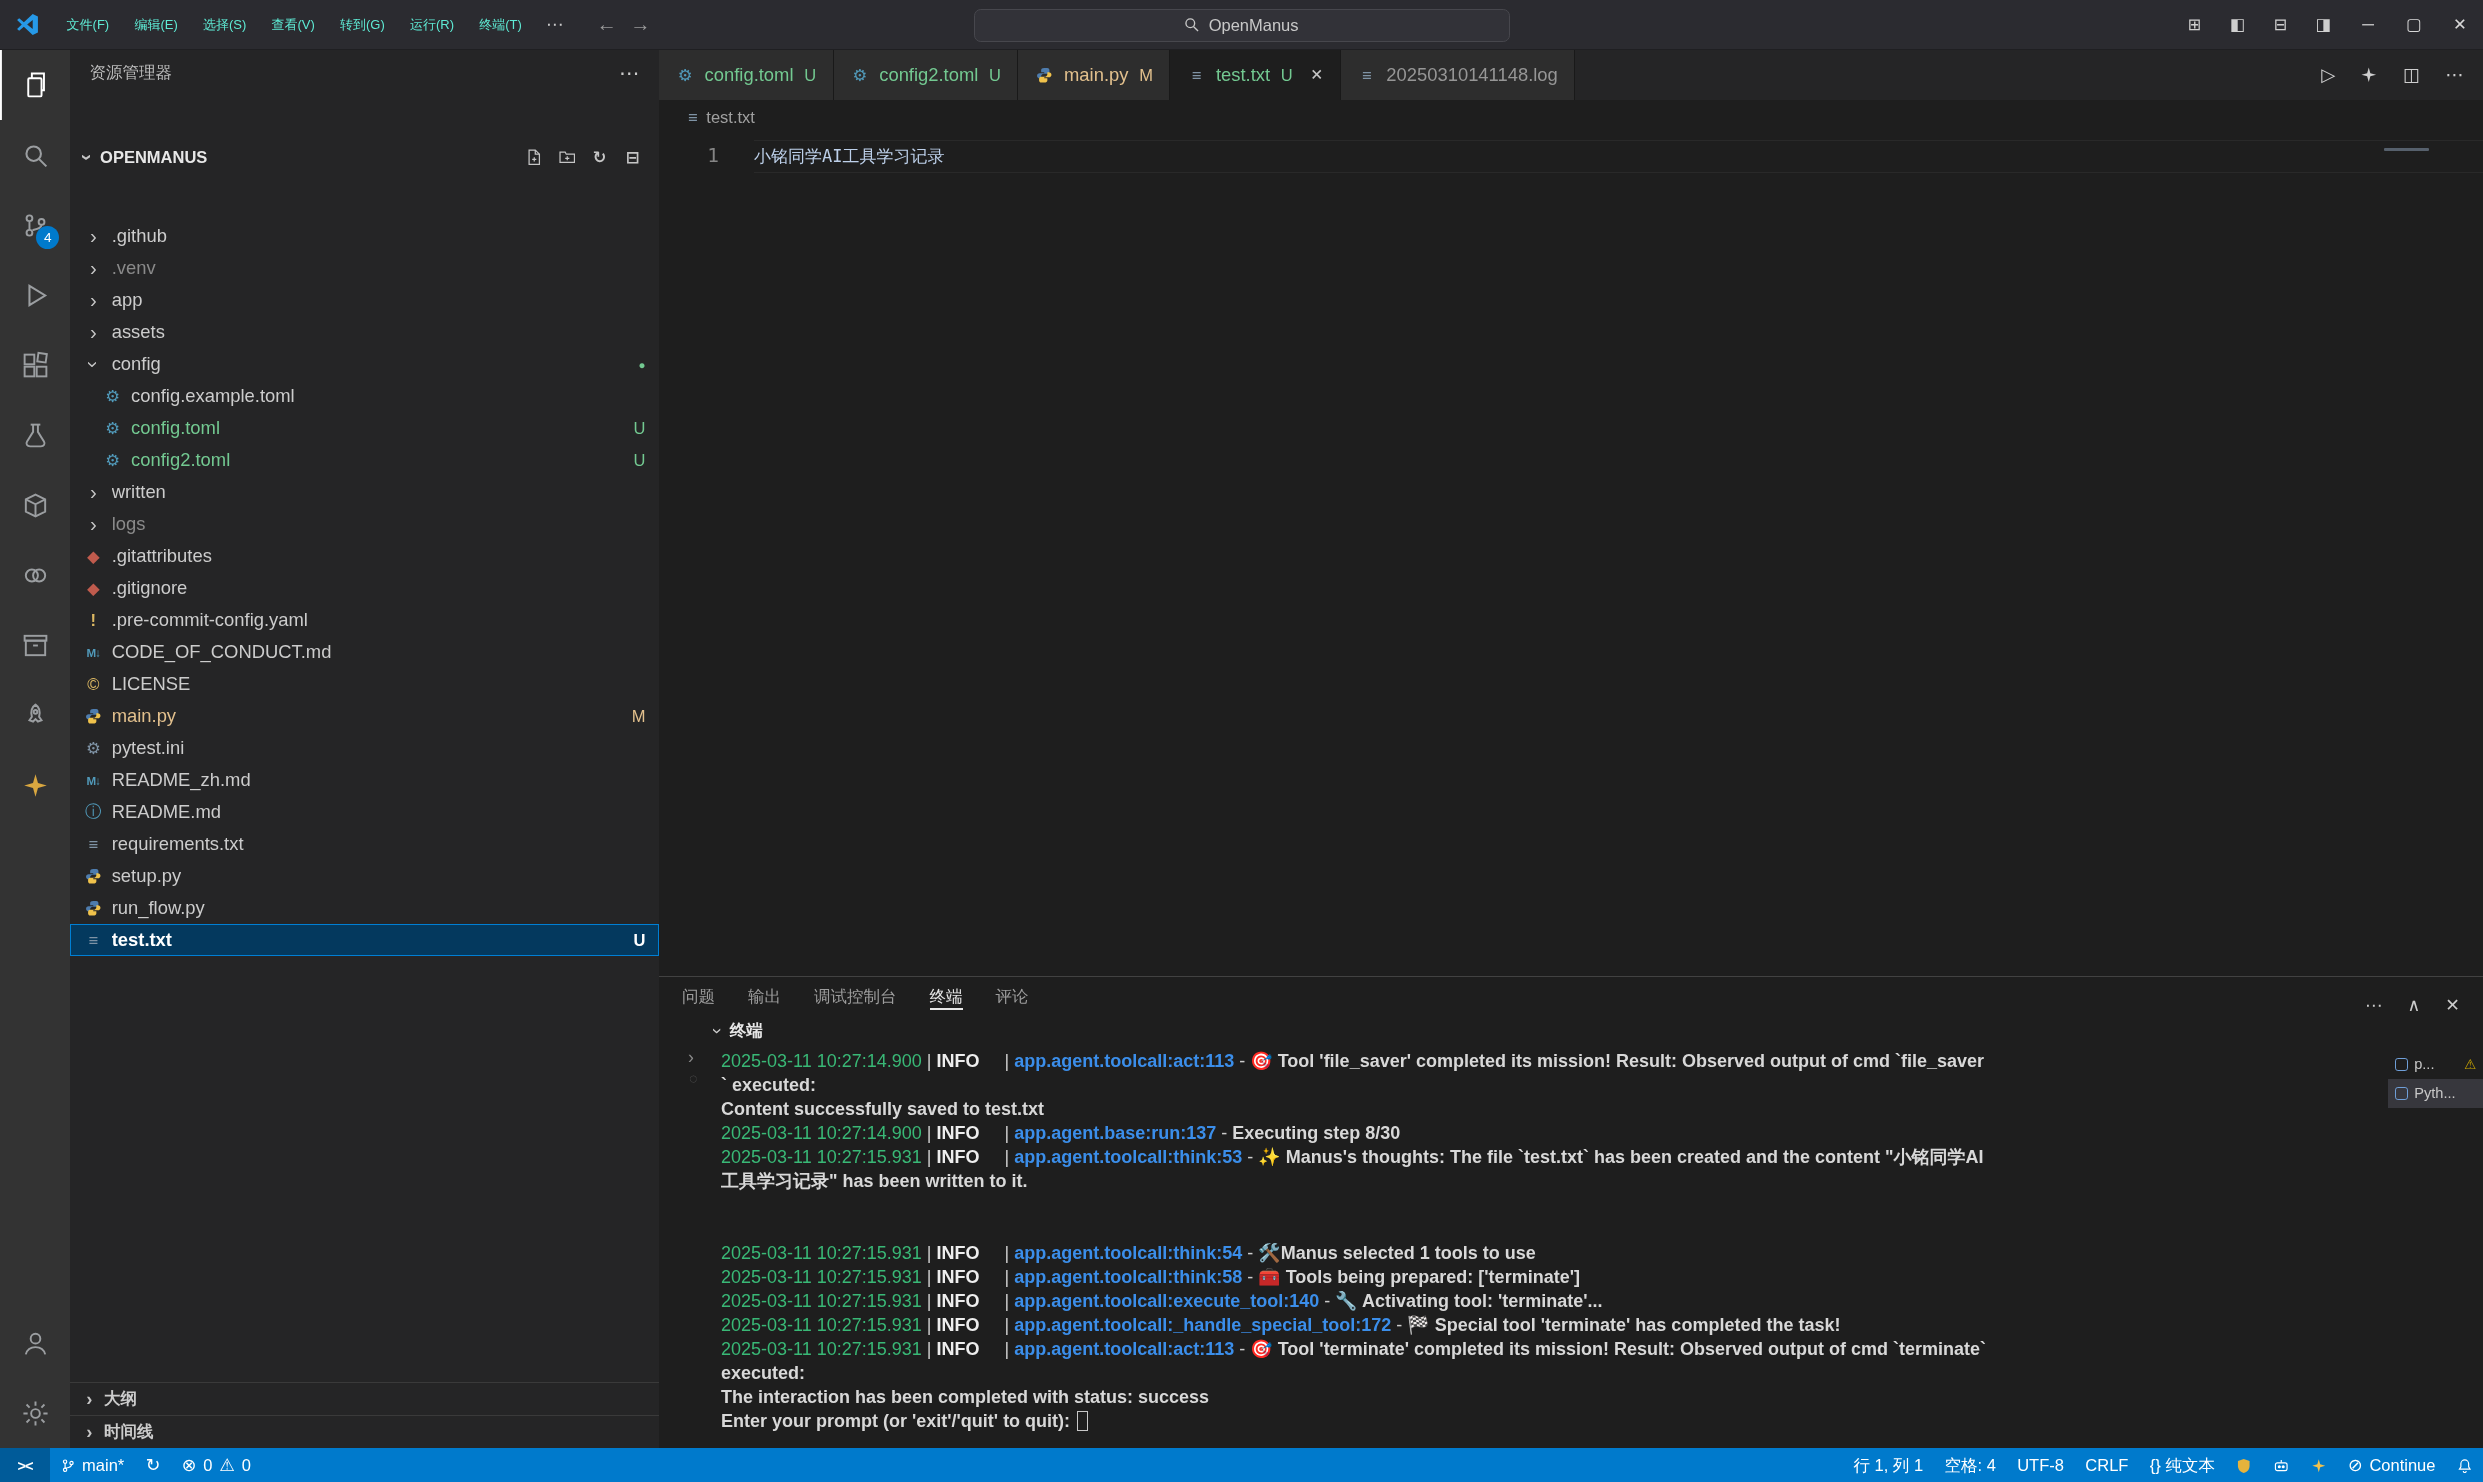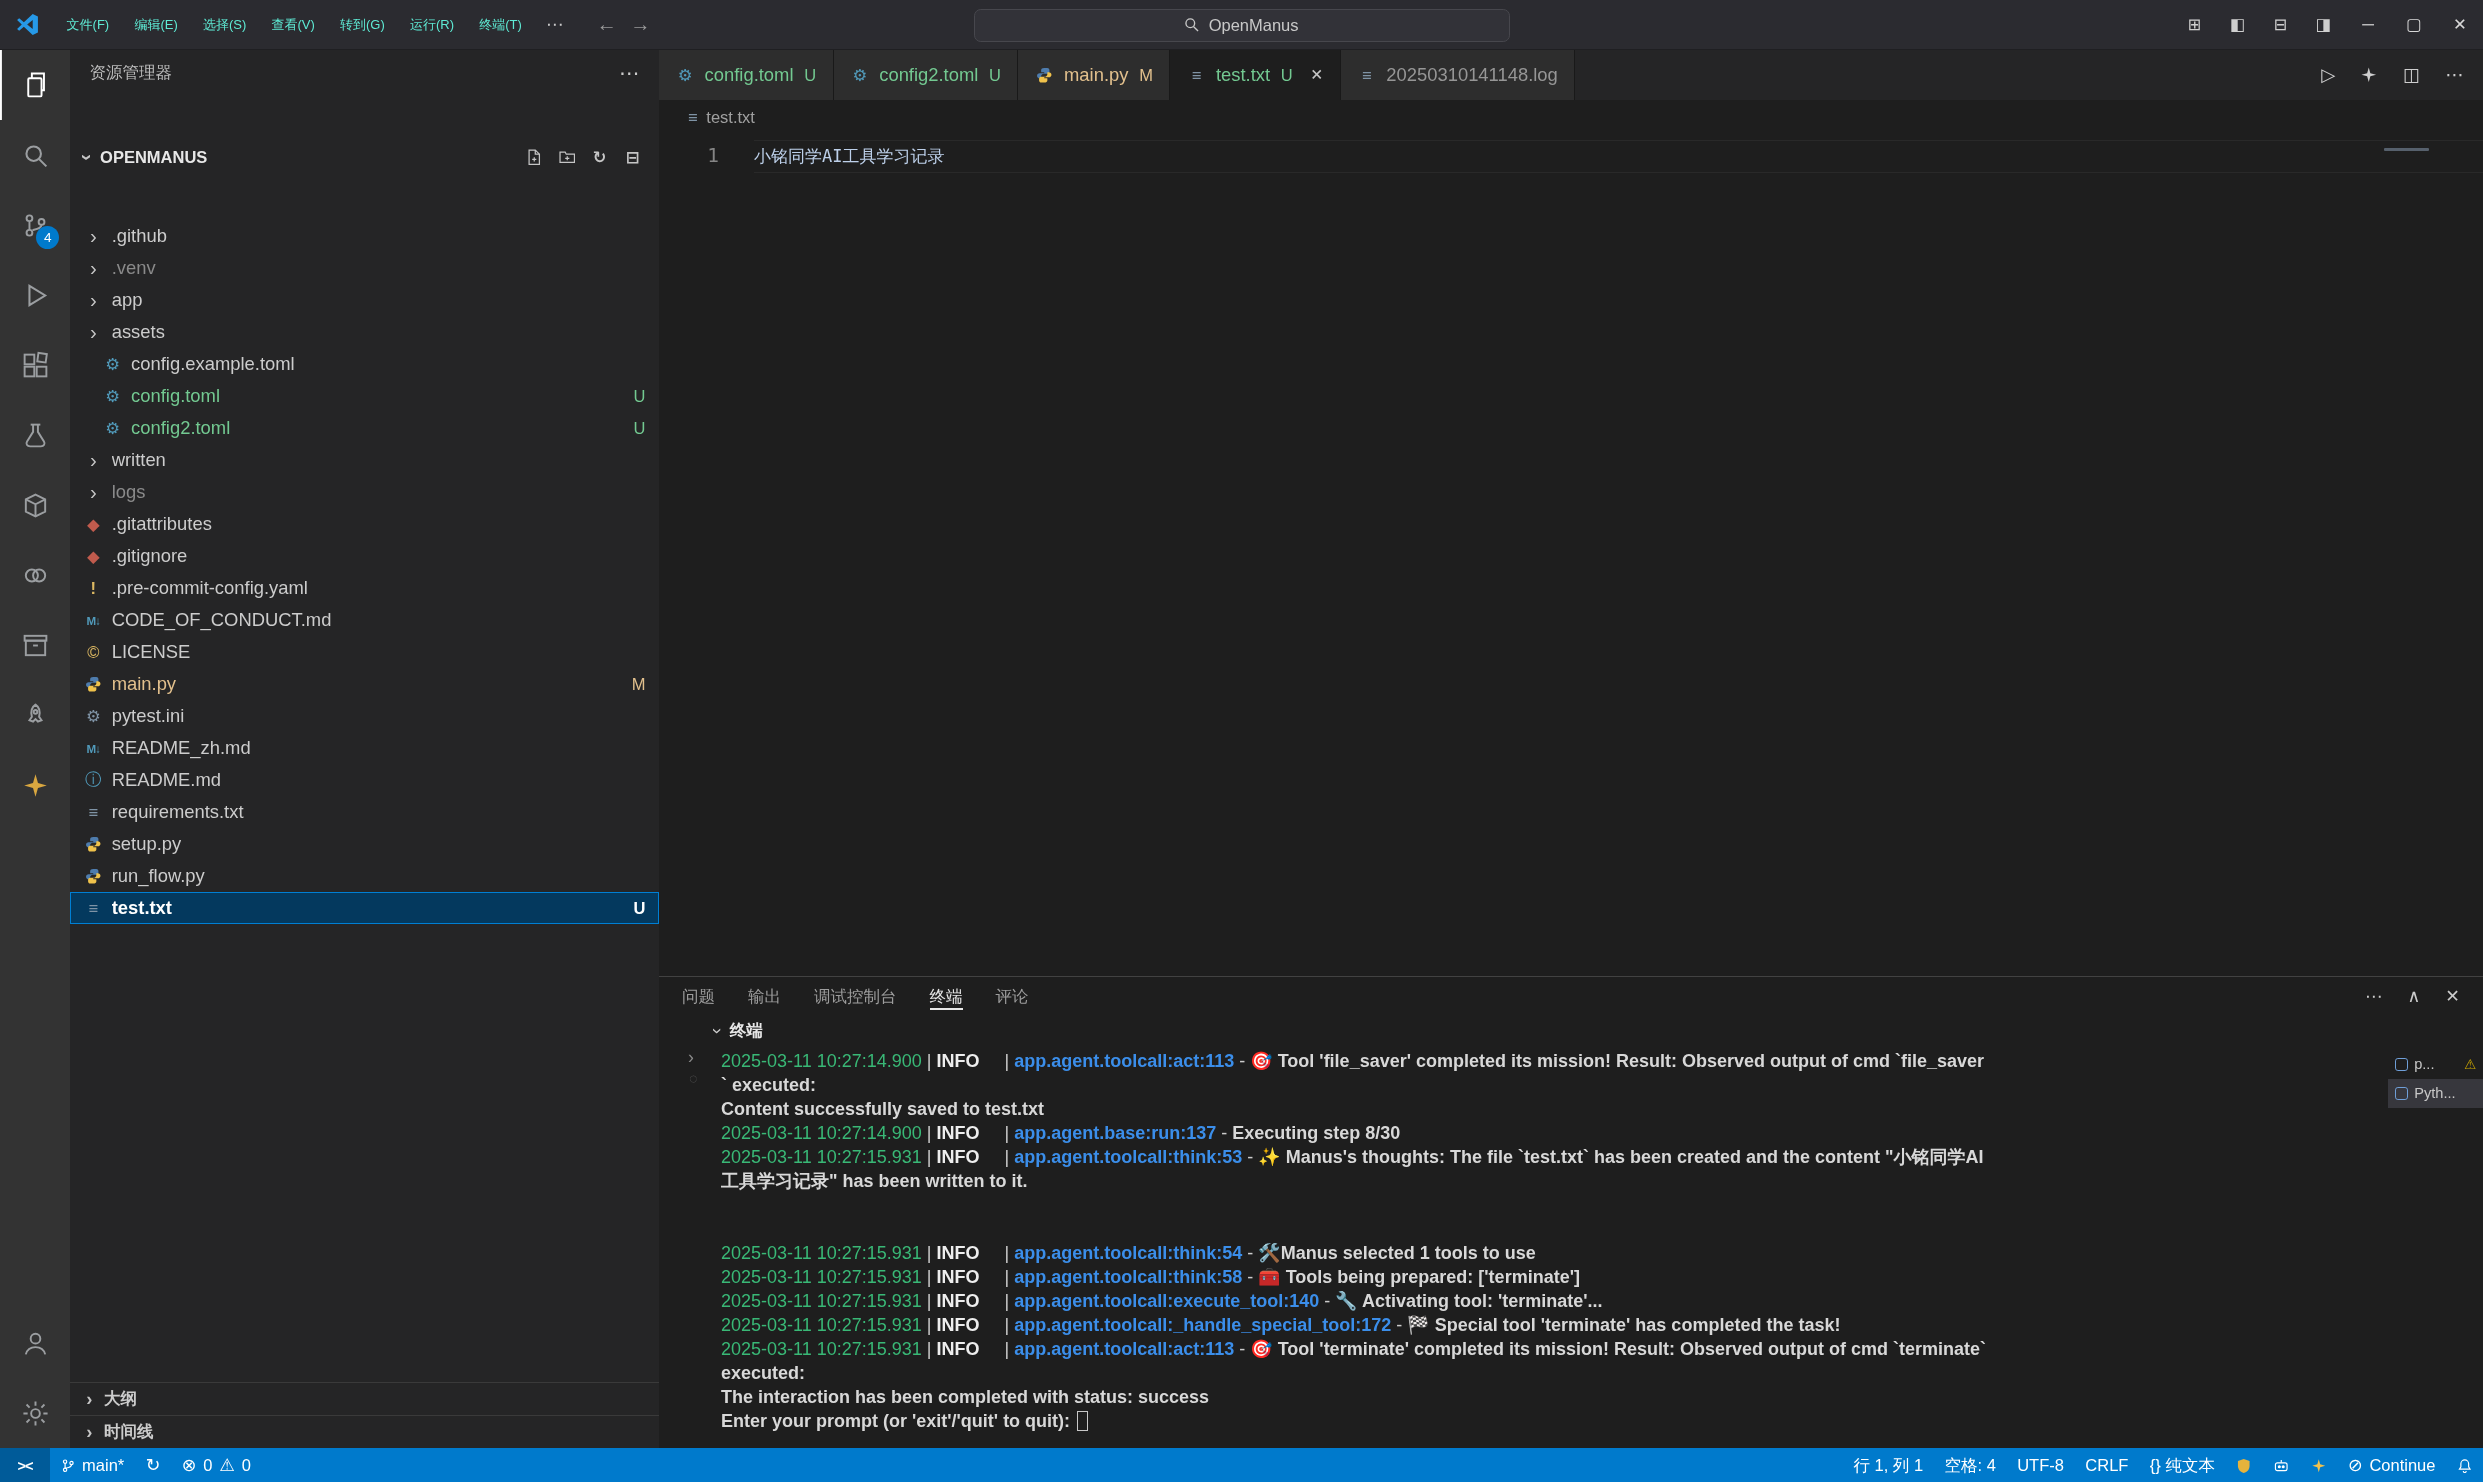--- a/index.html
+++ b/index.html
@@ -65,21 +65,21 @@
   .breadcrumbs{flex:0 0 35px;display:flex;align-items:center;gap:8.7px;padding-left:29px;color:#a0a0a0;font-size:16.5px;}
   .editor{flex:1;display:flex;position:relative;font-family:"DejaVu Sans Mono","Liberation Mono",monospace;min-height:0;}
   .gutter{flex:0 0 95px;text-align:right;padding-right:35px;color:#858585;font-size:19.4px;line-height:31px;padding-top:4.9px;}
   .codearea{flex:1;padding-top:4.9px;font-size:17px;line-height:31px;color:#bdd0ea;}
   .code-line{border-top:1px solid rgba(255,255,255,0.05);border-bottom:1px solid rgba(255,255,255,0.05);}
   .minimap{position:absolute;top:0;right:13.6px;width:93px;height:100%;}
   .mm-line{margin-top:12.6px;margin-left:7.8px;width:45px;height:3.9px;background:#56606c;border-radius:1px;}
 
   
   .panel{flex:0 0 472px;border-top:1px solid #424242;display:flex;flex-direction:column;min-height:0;}
-  .panel-header{flex:0 0 39px;display:flex;align-items:center;padding:0 23px;}
+  .panel-header{flex:0 0 39px;display:flex;align-items:flex-end;padding:0 23px;}
   .panel-tab{margin-right:33px;font-size:16.5px;color:#9d9d9d;height:39px;display:flex;align-items:center;position:relative;cursor:pointer;}
   .panel-tab.active{color:#e7e7e7;}
   .panel-tab.active::after{content:"";position:absolute;left:0;right:0;bottom:5.8px;height:1.9px;background:#e7e7e7;}
   .panel-actions{margin-left:auto;display:flex;gap:25px;color:#cccccc;font-size:17.5px;}
   .terminal-group-header{flex:0 0 29px;display:flex;align-items:center;gap:8.7px;padding-left:56px;font-size:16.5px;font-weight:700;color:#e7e7e7;}
   .tg-chev{display:inline-block;transform:rotate(90deg);font-size:18.4px;font-weight:400;color:#cccccc;}
   .terminal-zone{flex:1;display:flex;min-height:0;}
   .term-gutter{flex:0 0 62px;position:relative;}
   .term-gutter .g1{position:absolute;left:29px;top:1.9px;font-size:17.5px;color:#8a8a8a;}
   .term-gutter .g2{position:absolute;left:30px;top:26px;font-size:13.6px;color:#666;}
@@ -276,20 +276,25 @@
             <span class="label st-ignored">.venv</span>
           </div>
           <div class="row" style="padding-left: 13.6px;">
             <span class="chev">›</span>
             <span class="label">app</span>
           </div>
           <div class="row" style="padding-left: 13.6px;">
             <span class="chev">›</span>
             <span class="label">assets</span>
           </div>
+          <div class="row" style="padding-left: 13.6px;">
+            <span class="chev open">›</span>
+            <span class="label">config</span>
+            <span class="dot">●</span>
+          </div>
           <div class="row" style="padding-left: 33px;">
             <span class="icon-wrap">
               <span class="fi c-teal">⚙</span>
             </span>
             <span class="label">config.example.toml</span>
           </div>
           <div class="row" style="padding-left: 33px;">
             <span class="icon-wrap">
               <span class="fi c-teal">⚙</span>
             </span>

